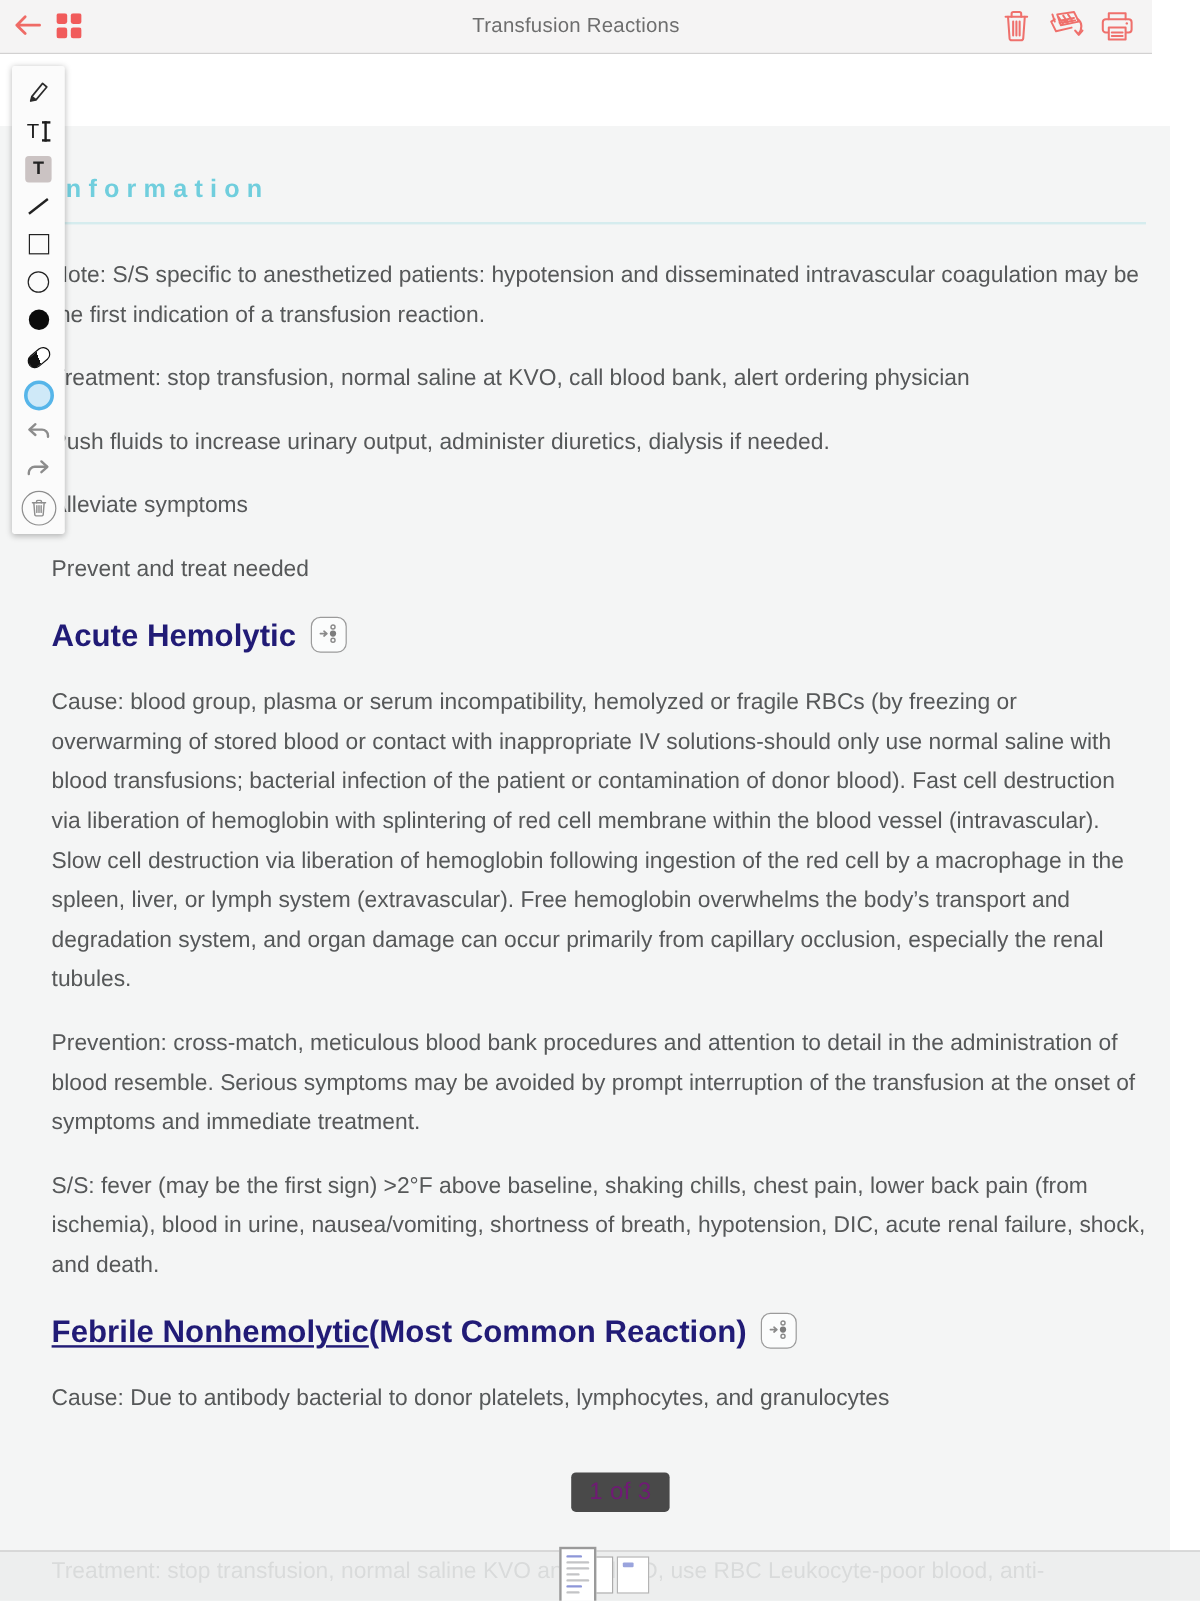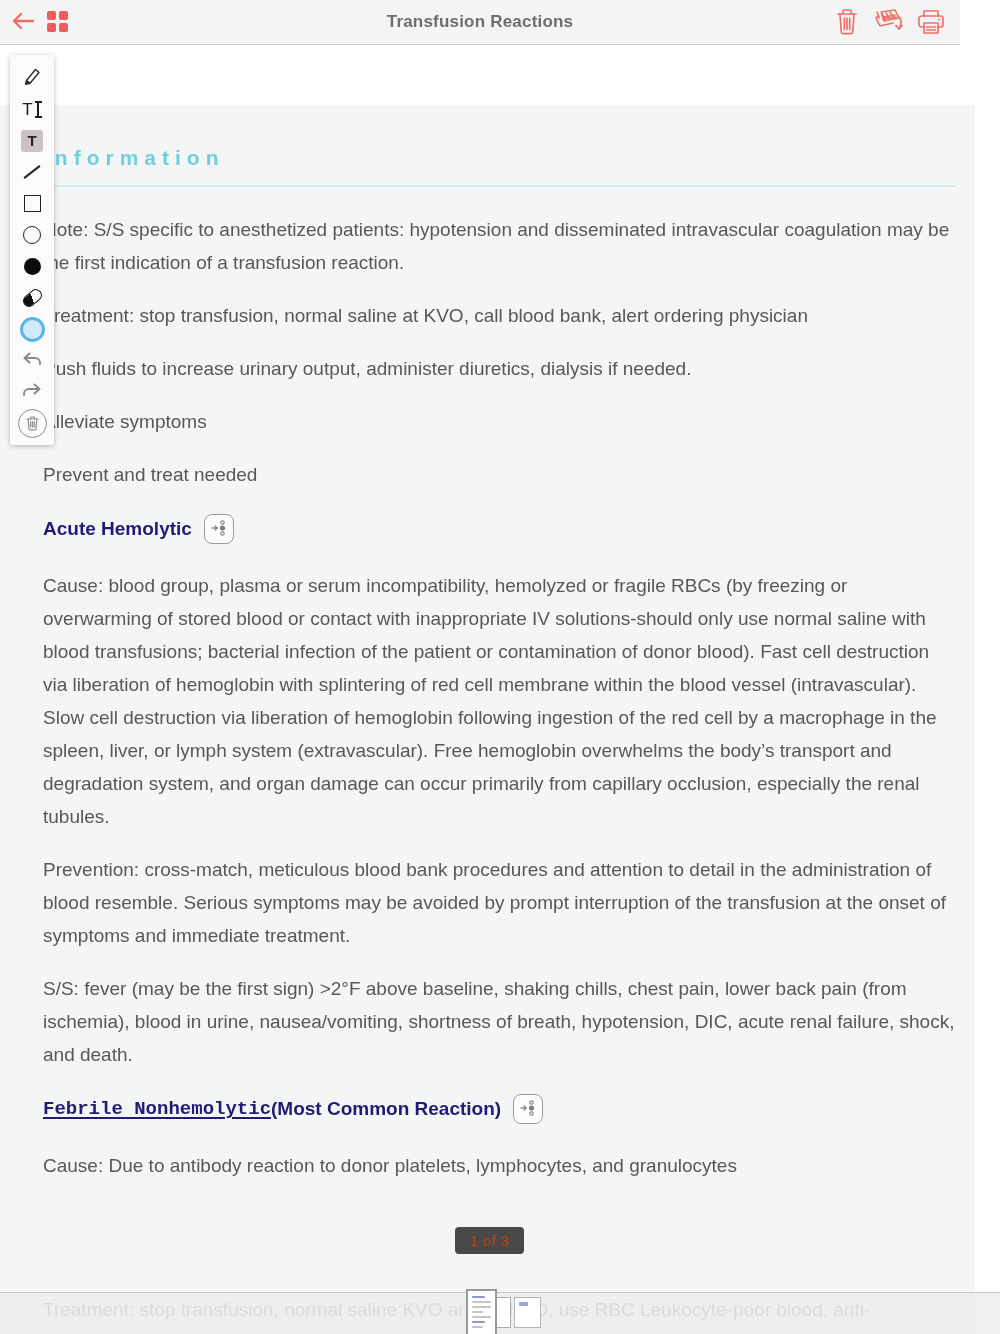--- a/index.html
+++ b/index.html
@@ -7,21 +7,21 @@
     width:1000px;height:1334px;position:relative;overflow:hidden;
     background:#ffffff;
     font-family:"Liberation Sans","DejaVu Sans",sans-serif;
     -webkit-font-smoothing:antialiased;
   }
 
   
   .header{
     position:absolute;left:0;top:0;width:960px;height:44px;
     background:#f5f4f4;border-bottom:1px solid #d2d1d1;z-index:20;
-    display:flex;align-items:center;font-weight:bold;
+    display:flex;align-items:center;
   }
   .header .title{
     position:absolute;left:0;right:0;text-align:center;
     font-size:17px;color:#6e6e6e;letter-spacing:.2px;
   }
   .hbtn{background:none;border:none;padding:0;cursor:pointer;display:flex;align-items:center;justify-content:center;}
   .back-btn{position:absolute;left:8px;top:8px;width:30px;height:28px;}
   .grid-btn{position:absolute;left:46px;top:12px;width:22px;height:21px;}
   .trash-btn{position:absolute;right:100px;top:9px;width:26px;height:27px;}
   .export-btn{position:absolute;right:56px;top:10px;width:32px;height:25px;}
@@ -36,24 +36,24 @@
     position:absolute;left:43px;top:40px;width:912px;
     color:#565859;font-size:19px;line-height:33px;
   }
   .content p{margin:0 0 20px 0;}
   .sec-heading-teal{
     margin:0 0 26px 0;padding-bottom:14px;
     border-bottom:2px solid #d5ecee;
     color:#70cedd;font-size:21px;font-weight:bold;letter-spacing:6px;line-height:26px;
   }
   .sec-heading-navy{
-    margin:23px 0 25px 0;color:#211b76;font-size:19px;font-weight:bold;line-height:30px;
+    margin:23px 0 25px 0;color:#211b76;font-size:26px;font-weight:bold;line-height:30px;
     display:flex;align-items:center;
   }
-  .sec-heading-navy .underlined{text-decoration:underline;text-decoration-thickness:2px;text-underline-offset:3px;font-family:Liberation Mono, monospace;}
+  .sec-heading-navy .underlined{text-decoration:underline;text-decoration-thickness:2px;text-underline-offset:3px;}
   .sec-heading-navy .suffix{margin-left:0;}
   .handle-btn{
     margin-left:12px;width:30px;height:30px;flex:0 0 auto;
     background:#fbfcfc;border:1.5px solid #9b9b9b;border-radius:8px;
     display:flex;align-items:center;justify-content:center;cursor:pointer;padding:0;
   }
 
   
   .palette{
     position:absolute;left:10px;top:55px;width:44px;height:390px;z-index:10;
@@ -94,23 +94,23 @@
   .thumb{position:absolute;background:#ffffff;box-sizing:border-box;cursor:pointer;}
   .thumb-1{left:466px;top:-4px;width:31px;height:48px;border:2px solid #9a9a9a;z-index:3;padding:5px 4px;}
   .thumb-1 .ln{height:2px;background:#c3c4c6;margin-bottom:3px;border-radius:1px;}
   .thumb-1 .ln.blue{background:#8d96d8;width:70%;}
   .thumb-1 .ln.short{width:60%;}
   .thumb-2{left:495px;top:4px;width:16px;height:31px;border:1.5px solid #ababab;z-index:2;}
   .thumb-3{left:514px;top:4px;width:27px;height:31px;border:1.5px solid #b4b4b4;z-index:2;padding:4px 4px;}
   .thumb-3 .mark{width:9px;height:4px;background:#9aa4dd;border-radius:1px;}
 
   .page-badge{
-    position:absolute;left:455px;top:1227px;z-index:15;
-    background:rgba(42,42,42,0.85);color:#c2410c;border-radius:4px;
-    font-size:15px;padding:5px 15px;letter-spacing:.3px;
+    position:absolute;left:476px;top:1227px;z-index:15;
+    background:rgba(42,42,42,0.85);color:#701a75;border-radius:4px;
+    font-size:20px;padding:5px 15px;letter-spacing:.3px;
   }
 </style>
 </head>
 <body>
 
 <div class="header">
   <div class="title">Transfusion Reactions</div>
 
   <button class="hbtn back-btn">
     <span>
@@ -204,21 +204,21 @@
           <svg width="18" height="18" viewBox="0 0 18 18">
             <path d="M2 9 H7 M5 7 L7.4 9 L5 11" fill="none" stroke="#8a8a8a" stroke-width="1.4" stroke-linecap="round" stroke-linejoin="round"></path>
             <circle cx="12.5" cy="3.5" r="1.7" fill="none" stroke="#8a8a8a" stroke-width="1.2"></circle>
             <circle cx="12.5" cy="9" r="2.6" fill="#7d7d7d"></circle>
             <circle cx="12.5" cy="14.5" r="1.7" fill="none" stroke="#8a8a8a" stroke-width="1.2"></circle>
           </svg>
         </span>
       </button>
     </div>
 
-    <p>Cause: Due to antibody reaction to donor platelets, lymphocytes, and granulocytes</p>
+    <p>Cause: Due to antibody bacterial to donor platelets, lymphocytes, and granulocytes</p>
   </div>
 </div>
 
 <div class="faded-line">Treatment: stop transfusion, normal saline KVO and call MD, use RBC Leukocyte-poor blood, anti-</div>
 
 <div class="palette">
   <button class="tool">
     <span>
       <svg width="20" height="20" viewBox="0 0 20 20" fill="none" stroke="#2c2c2c" stroke-width="1.4" stroke-linejoin="round">
         <path d="M4.5 13.5 L13.5 2.5 L17 5.5 L8 16.2 L3.6 17.2 Z"></path>

